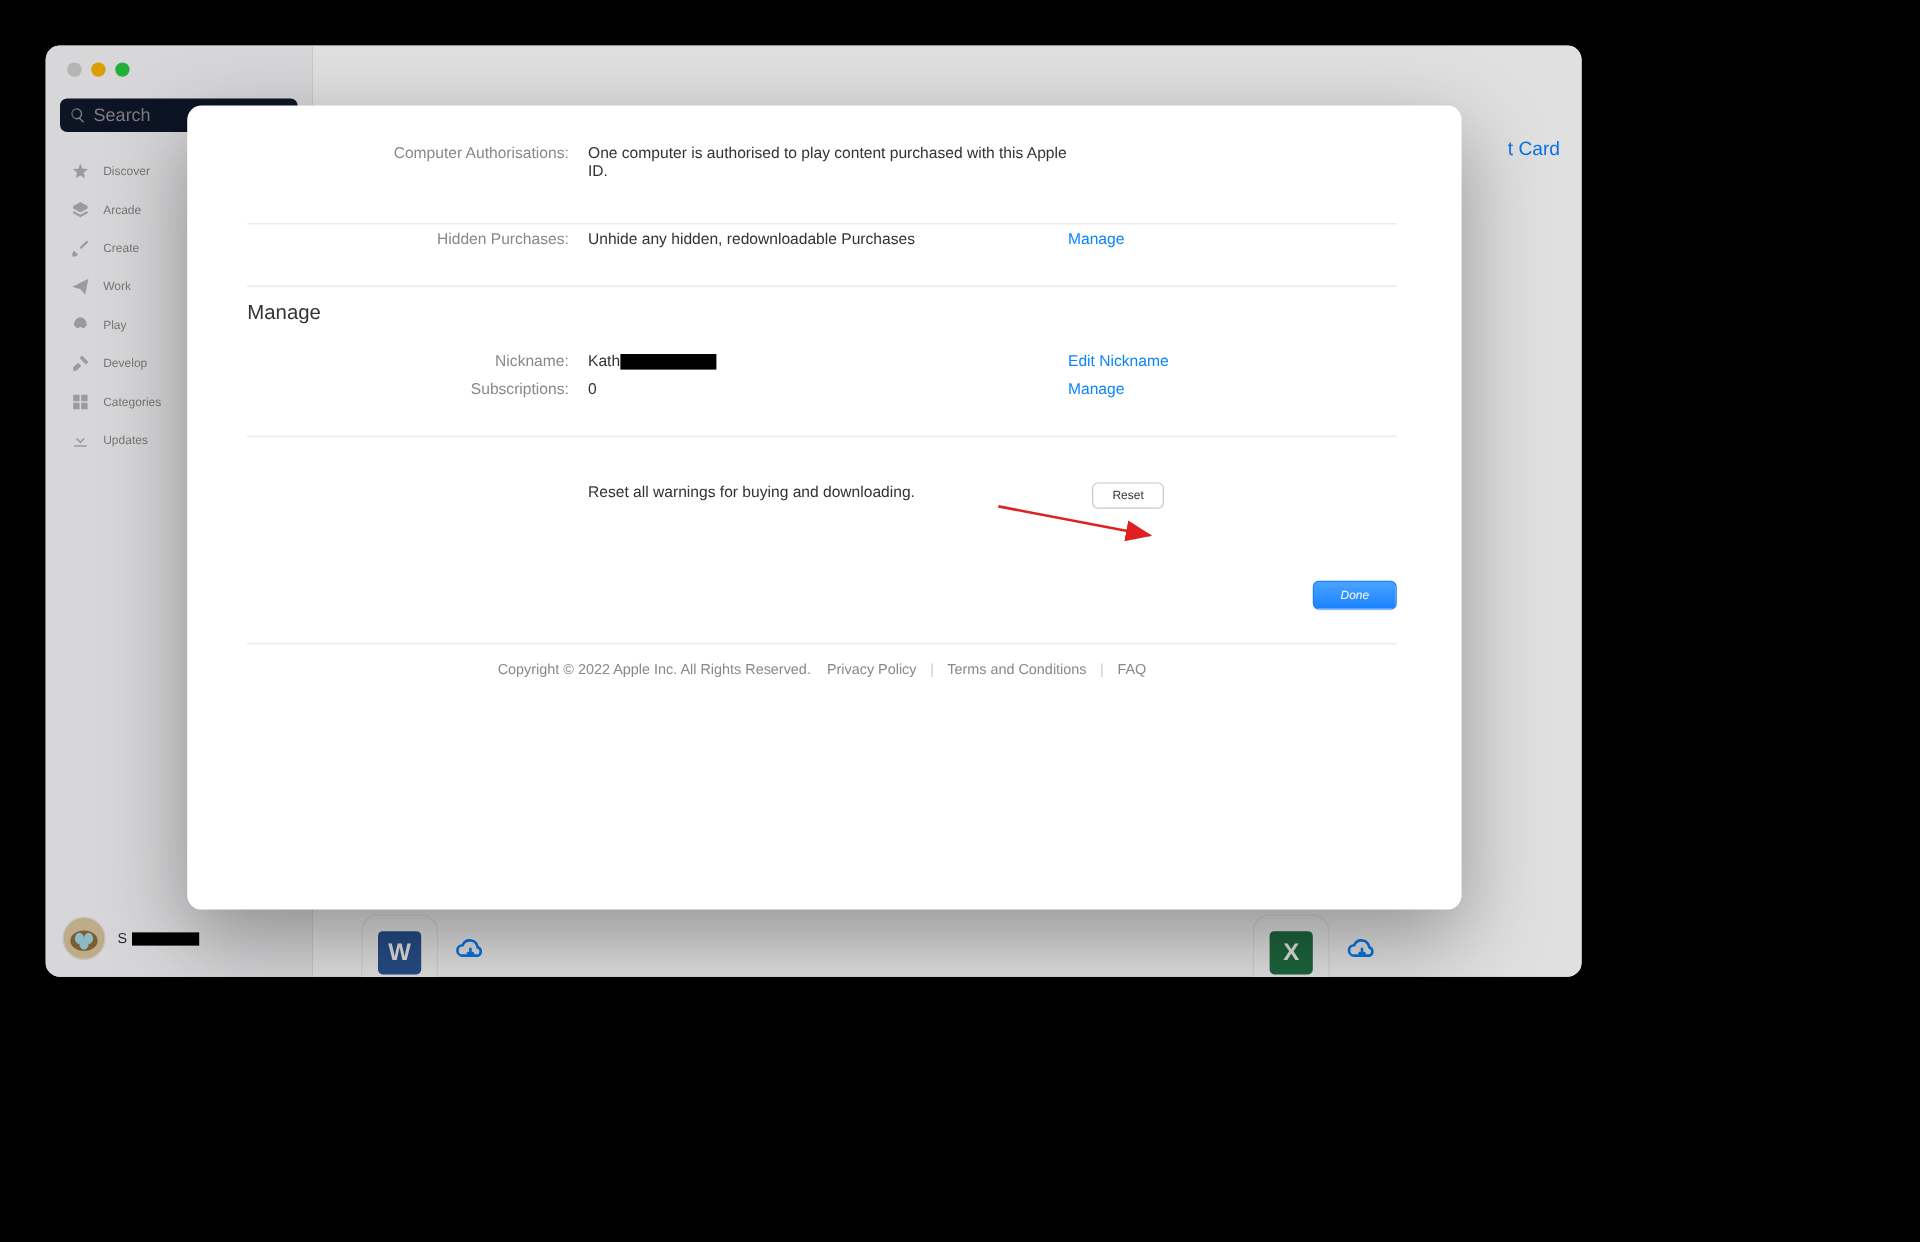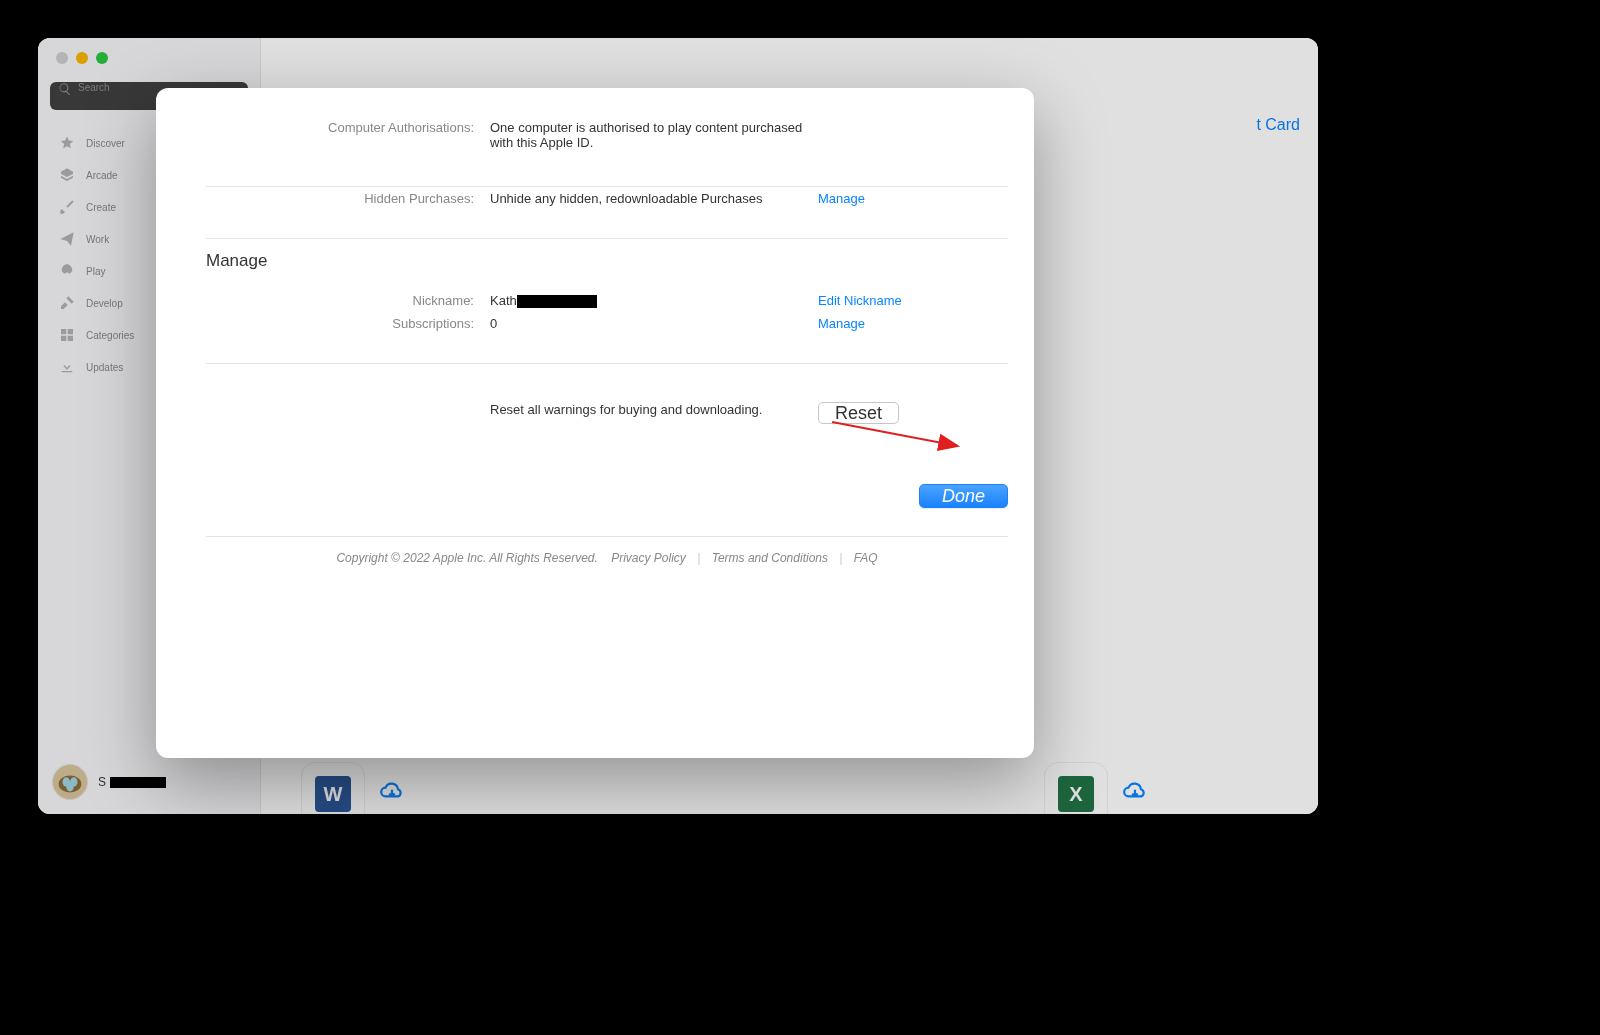--- a/index.html
+++ b/index.html
@@ -32,26 +32,26 @@
   }
   .traffic-lights { display: flex; gap: 8px; padding: 14px 0 0 18px; }
   .tl { width: 12px; height: 12px; border-radius: 50%; }
   .tl.red { background: #cdcdcd; }
   .tl.yellow { background: #f7b500; }
   .tl.green { background: #28c840; }
 
   .search-box {
     margin: 18px 12px 8px 12px;
     height: 28px;
-    background: #404040;
+    background: #0f172a;
     border-radius: 6px;
-    display: flex; align-items: flex-start;
+    display: flex; align-items: center;
     padding: 0 8px;
     color: #8e8e93;
-    font-size: 10px;
+    font-size: 15px;
     gap: 6px;
   }
   .search-box svg { width: 14px; height: 14px; fill: #8e8e93; }
 
   .nav { padding: 10px 6px; display: flex; flex-direction: column; gap: 2px; }
   .nav-item {
     display: flex; align-items: center; gap: 10px;
     padding: 6px 14px;
     font-size: 10px;
     color: #888;
@@ -93,62 +93,62 @@
     display:flex; align-items:center; justify-content:center;
   }
   .app-icon.word .inner { width:36px; height:36px; background:#2b579a; border-radius:4px; color:#fff; font-weight:700; display:flex;align-items:center;justify-content:center;font-size:20px;}
   .app-icon.excel .inner { width:36px; height:36px; background:#217346; border-radius:4px; color:#fff; font-weight:700; display:flex;align-items:center;justify-content:center;font-size:20px;}
   .cloud { color:#0a84ff; }
 
   
   .modal {
     position:absolute;
     left: 156px; top: 88px;
-    width: 878px; height: 670px;
+    width: 1062px; height: 670px;
     background:#fff;
     border-radius: 12px;
     box-shadow: 0 24px 70px rgba(0,0,0,0.35);
     z-index: 20;
-    padding: 28px 26px 18px 50px;
+    padding: 28px 54px 18px 50px;
     font-size: 13px;
     color:#333;
   }
   .section { border-top:1px solid #e5e5e5; padding-top:22px; margin-top:18px; }
   .section.first { border-top:none; margin-top:0; padding-top:0; }
   .section-h {
     font-size:17px; color:#333; margin: 12px 0 18px 0; font-weight:400;
   }
   .row { display:flex; align-items:flex-start; padding:4px 0; }
   .row .label { width: 284px; text-align:right; padding-right:16px; color:#888; }
   .row .value { flex:1; color:#333; max-width:400px; }
   .row .action { width:190px; text-align:left; }
   .link { color:#0a84ff; cursor:pointer; }
   .redact { display:inline-block; width:80px; height:13px; background:#000; vertical-align:middle; }
 
   .btn {
     display:inline-flex; align-items:center; justify-content:center;
     height:22px; padding:0 16px;
     border:1px solid #c6c6c8; border-radius:5px;
-    background:#fff; font-size:18px; color:#333;
+    background:#fff; font-size:10px; color:#333;
     cursor:pointer;
   }
   .btn.primary {
     background: linear-gradient(#4aa3ff,#1a82ff);
     border:1px solid #1a82ff; color:#fff;
     padding:0 22px; height:24px;
     box-shadow: 0 1px 0 rgba(0,0,0,0.08);
     font-style: italic;
   }
   .done-row { display:flex; justify-content:flex-end; padding:22px 0 28px 0; border-top: none; }
 
   .footer {
     border-top:1px solid #e5e5e5;
     padding-top:14px;
     text-align:center;
-    font-size:12px; color:#888;font-style:italic;
+    font-size:12px; color:#888;
   }
   .footer .sep { margin:0 8px; color:#ccc; }
   .footer a { color:#888; text-decoration:none; cursor:pointer; }
 
   
   .arrow {
     position:absolute;
     z-index:30;
     pointer-events:none;
   }

